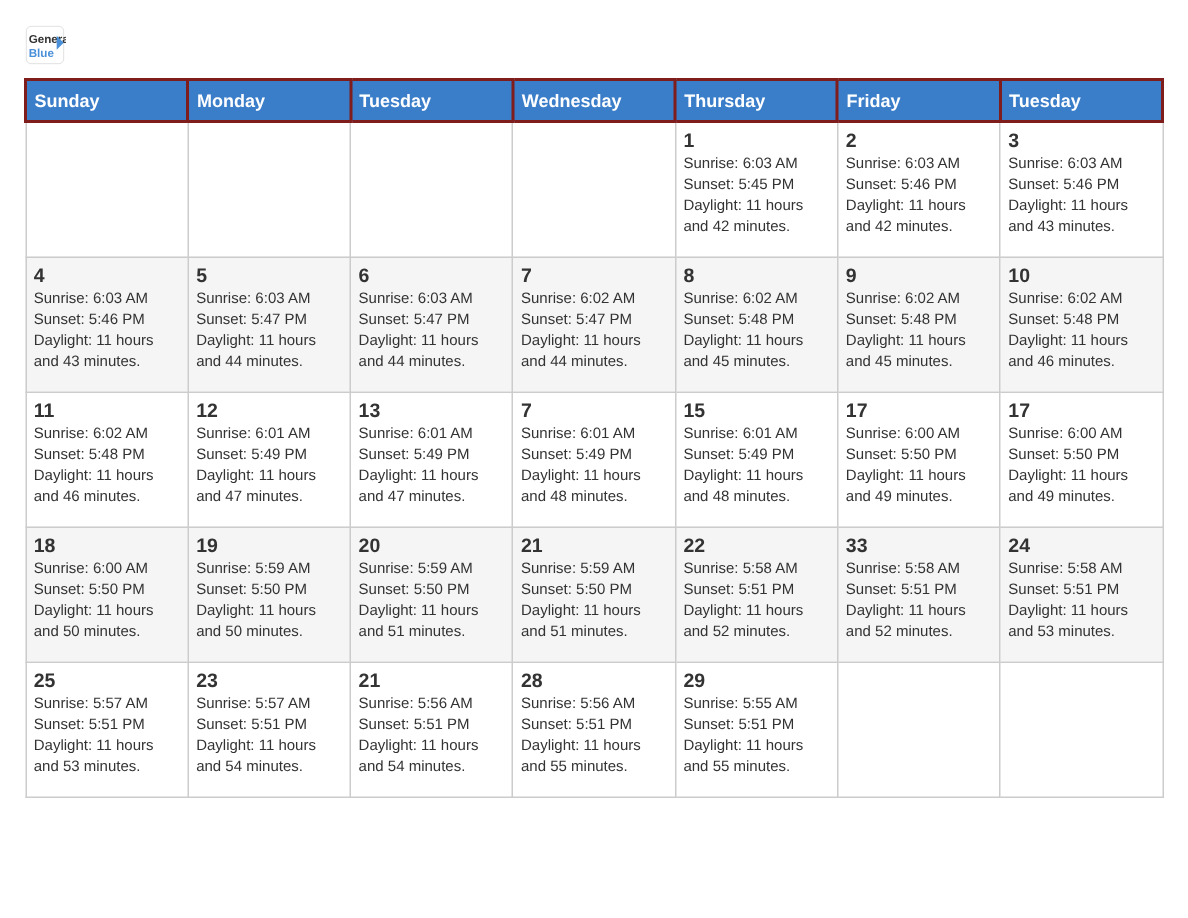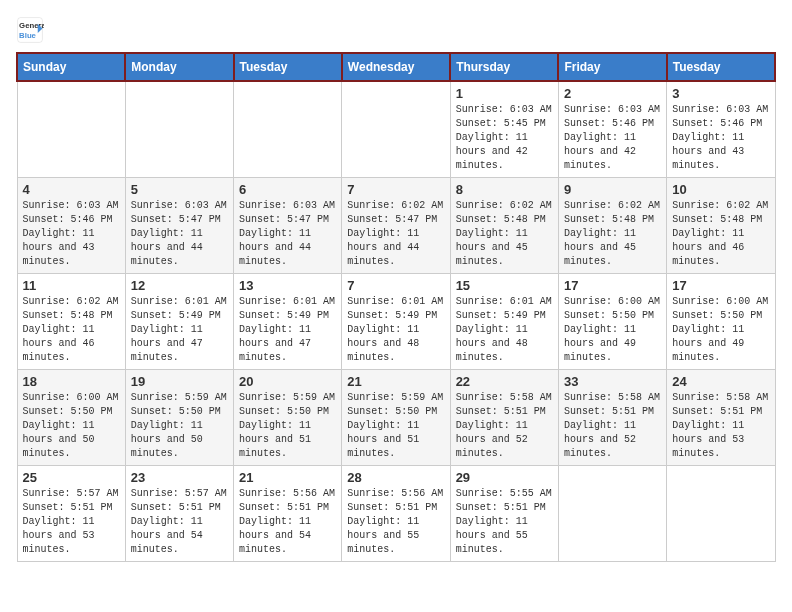--- a/index.html
+++ b/index.html
@@ -68,21 +68,20 @@
     .day-number {
       font-size: 13px;
       font-weight: bold;
       margin-bottom: 2px;
       color: #333;
     }
     .day-info {
       font-size: 10px;
       color: #333;
       line-height: 1.4;
-      font-family: Liberation Mono, monospace;
     }
     .empty-cell {
       background: #fff !important;
     }
   </style>
 </head>
 <body>
 
 <div class="header-top">
   <div class="logo">

